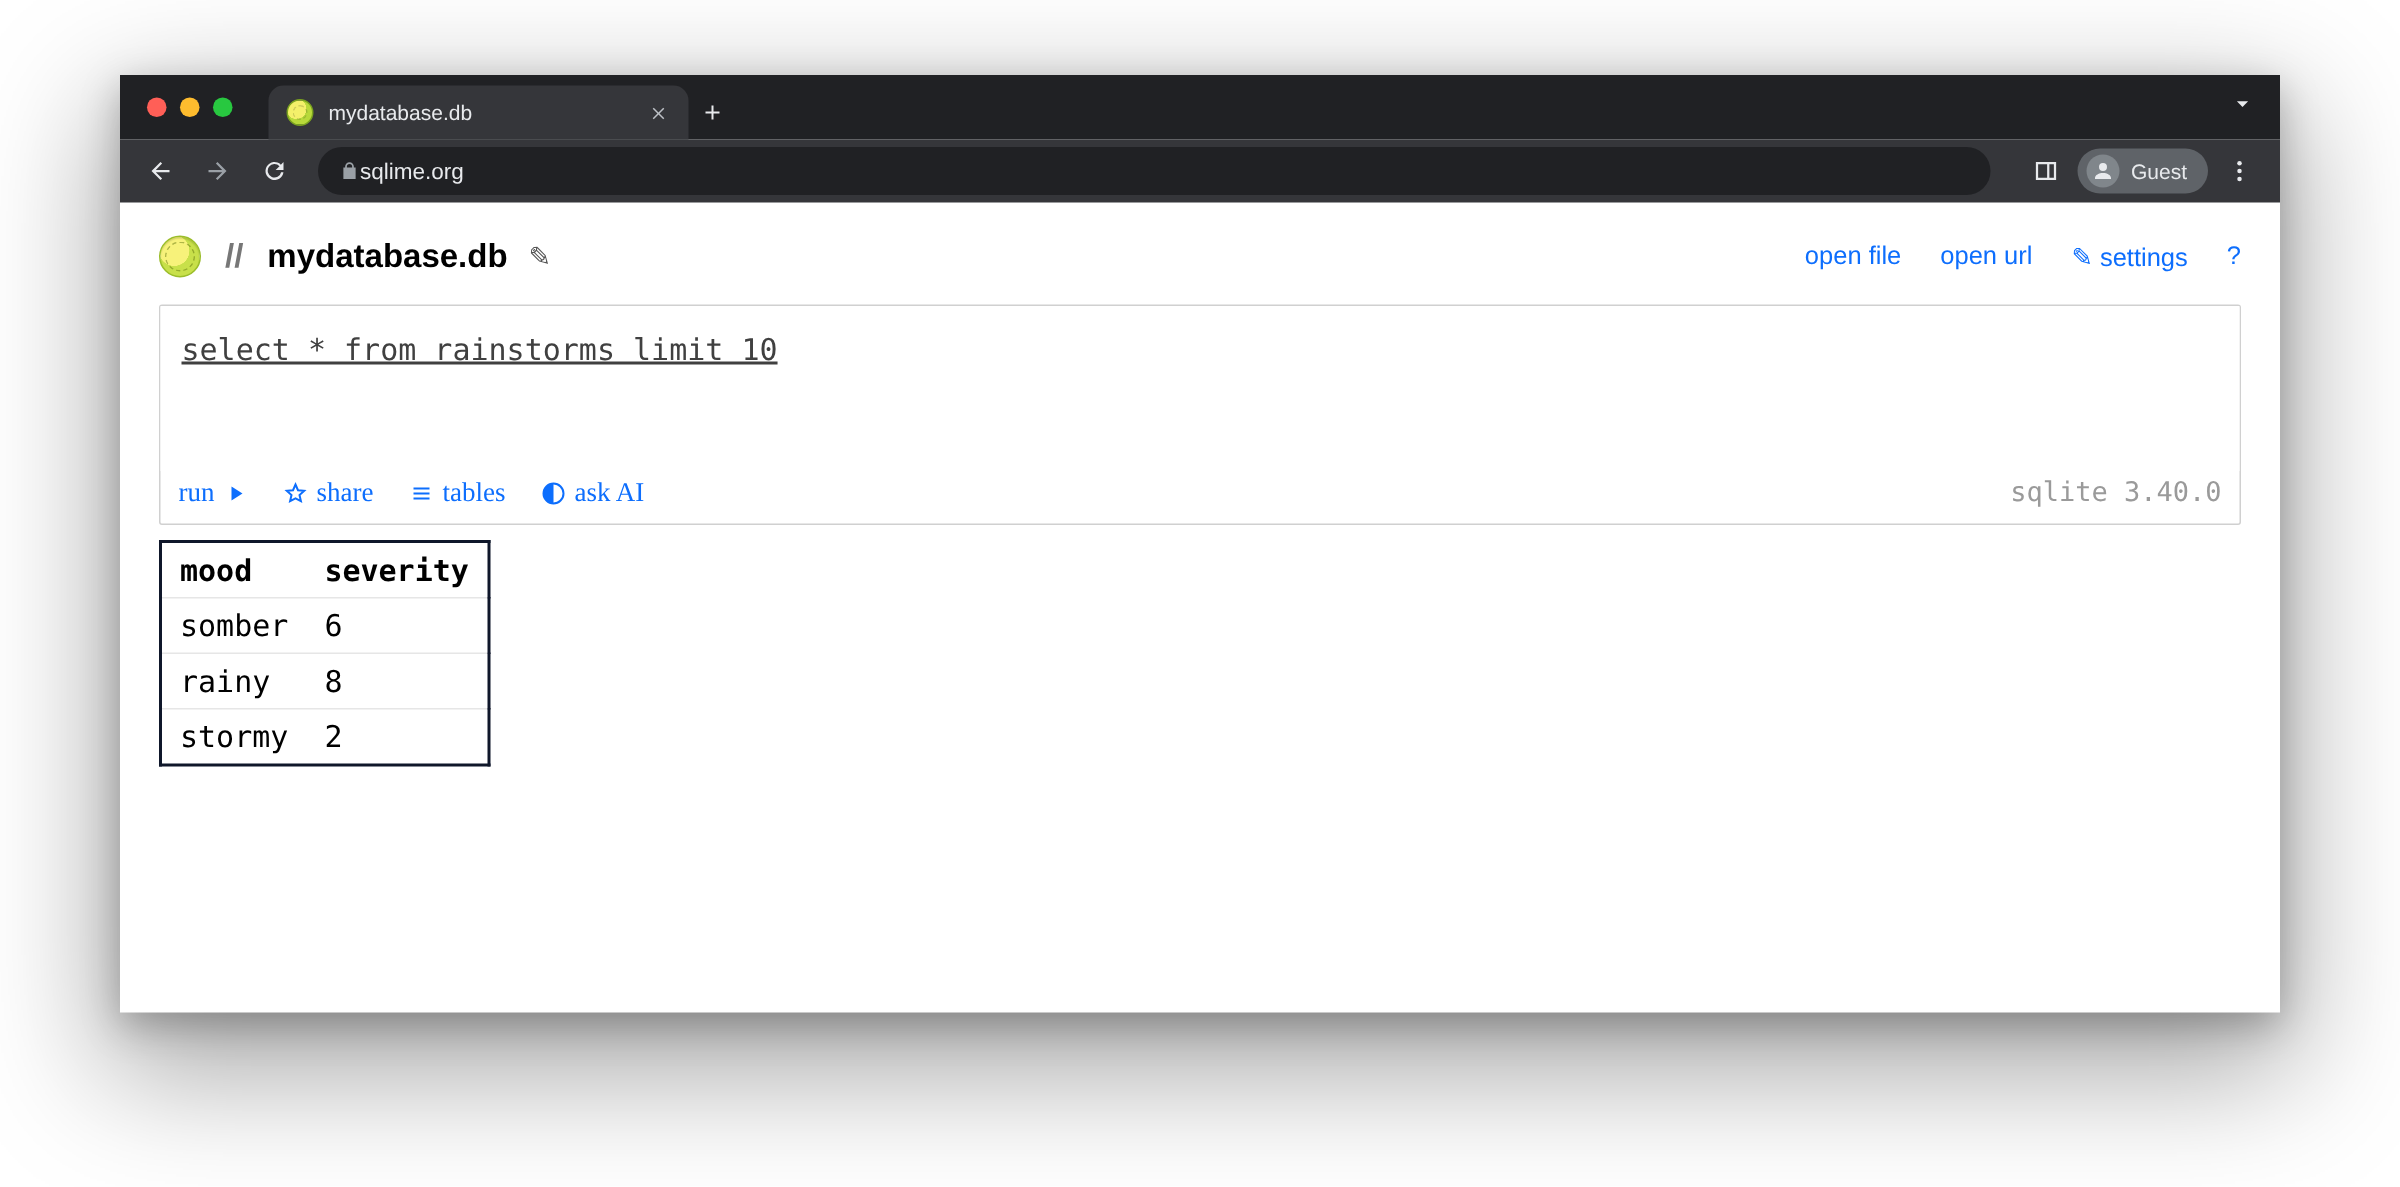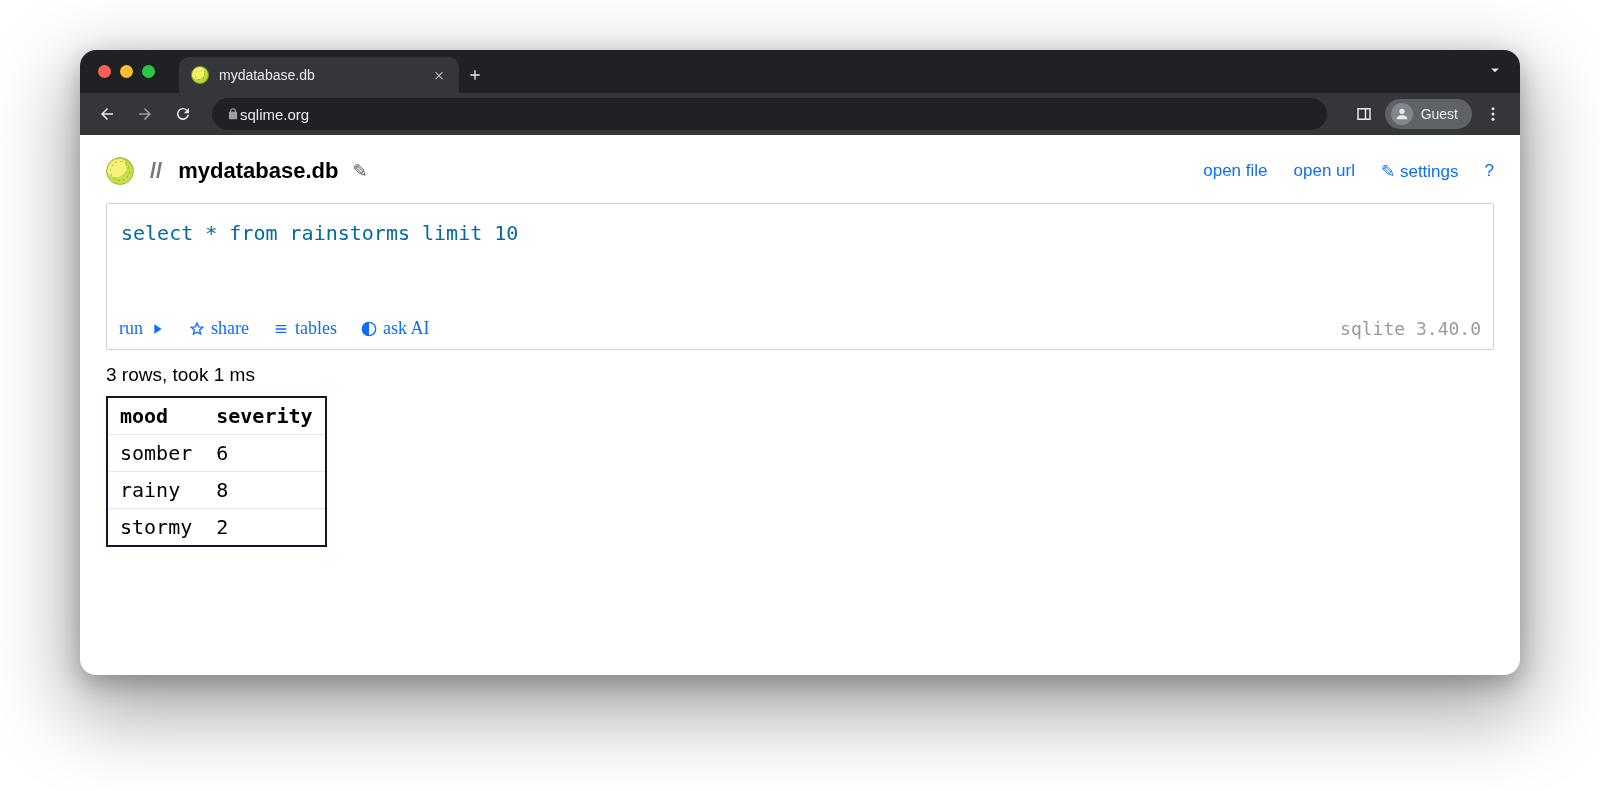--- a/index.html
+++ b/index.html
@@ -11,21 +11,21 @@
       position: relative;
       overflow: hidden;
     }
     .browser-window {
       position: absolute;
       left: 80px;
       top: 50px;
       width: 1440px;
       height: 625px;
       background: #ffffff;
-      border-radius: 16px;
+      border-radius: 0;
       box-shadow: 0 30px 80px 10px rgba(0,0,0,0.35), 0 8px 24px rgba(0,0,0,0.25);
       overflow: hidden;
     }
     
     .titlebar {
       height: 43px;
       background: #202124;
       display: flex;
       align-items: flex-end;
       padding-left: 18px;
@@ -85,21 +85,21 @@
     .pencil{font-size:18px;color:#555;margin-left:4px;cursor:pointer;}
     .header-links{margin-left:auto;display:flex;gap:26px;align-items:center;}
     .header-links a{color:#0d6efd;text-decoration:none;font-size:17px;cursor:pointer;}
     .editor{
       margin-top:18px;border:1px solid #d0d0d0; border-radius:2px;
       font-family: ui-monospace, SFMono-Regular, Menlo, Consolas, monospace;
     }
     .editor textarea{
       width:100%; border:none; outline:none; resize:none;
       padding:14px 14px 6px; font: inherit; font-size:20px; line-height:1.5;
-      height:110px; background:#fff; color:#0369a1;
+      height:110px; background:#fff; color:#404040;text-decoration:underline;
     }
     .editor-toolbar{ display:flex; align-items:center; padding: 0 12px 10px; gap:24px; }
     .editor-toolbar a{ color:#0d6efd; text-decoration:none; font-size:18px; display:inline-flex; align-items:center; gap:6px; cursor:pointer;font-family:Liberation Serif, serif;}
     .editor-toolbar .ver{ margin-left:auto; color:#9a9a9a; font-size:18px;}
     .icon-inline{width:16px;height:16px;fill:#0d6efd;}
     .status{margin-top:14px;font-size:19px;}
     .results{
       margin-top:10px; border:2px solid #0f172a; border-collapse:collapse;
       font-family: ui-monospace, SFMono-Regular, Menlo, Consolas, monospace; font-size:20px;
     }
@@ -225,21 +225,20 @@
           <svg class="icon-inline" viewBox="0 0 24 24">
               <path d="M12 2a10 10 0 1 0 0 20V2z"></path>
               <circle cx="12" cy="12" r="10" fill="none" stroke="#0d6efd" stroke-width="2"></circle>
             </svg>
           <span>ask AI</span>
         </a>
         <span class="ver">sqlite 3.40.0</span>
       </div>
     </div>
 
-    <div class="status">3 rows, took 1 ms</div>
 
     <table class="results">
       <thead>
           <tr>
             <th>mood</th>
             <th>severity</th>
           </tr>
         </thead>
       <tbody>
           <tr>

